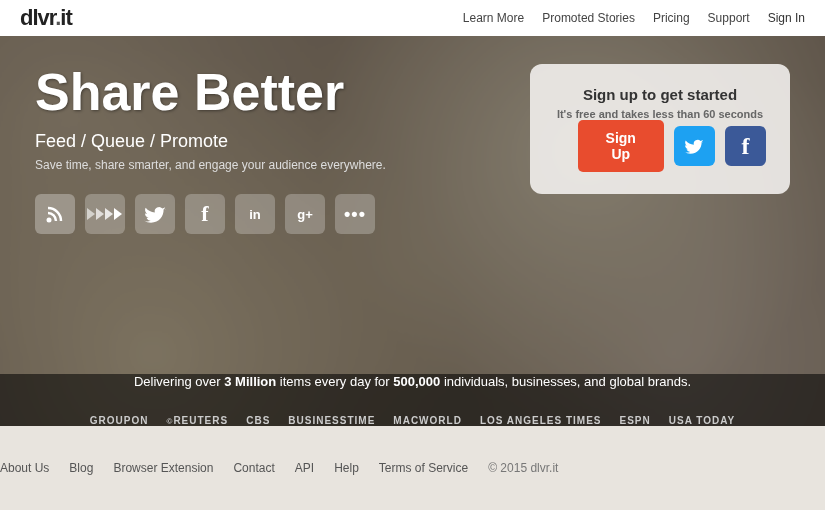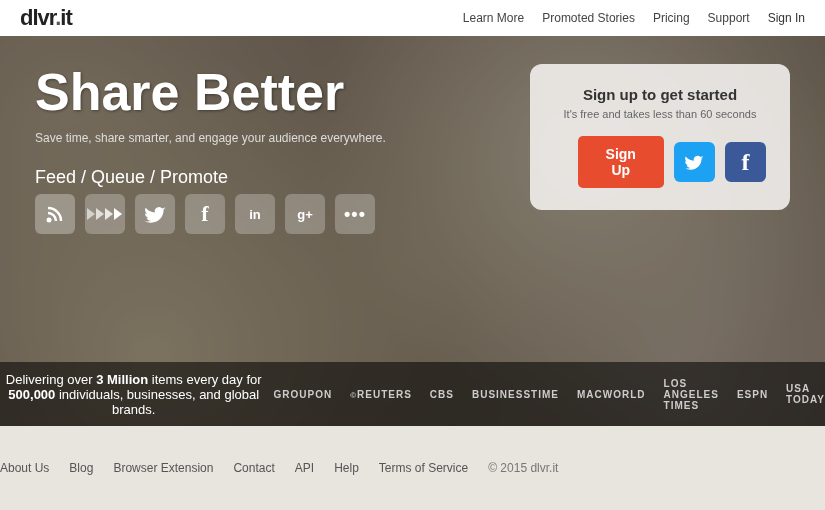--- a/index.html
+++ b/index.html
@@ -135,21 +135,21 @@
     }
     #signup-title {
       font-size: 15px;
       font-weight: bold;
       color: #333;
       margin-bottom: 5px;
     }
     #signup-desc {
       font-size: 11px;
       color: #666;
-      margin-bottom: 16px;
+      font-weight: bold;
     }
     #signup-buttons {
       display: flex;
       gap: 10px;
       justify-content: center;
       align-items: center;
     }
     .btn-signup {
       background: #e84c2e;
       color: #fff;
@@ -185,26 +185,26 @@
       font-size: 22px;
       color: #fff;
       font-weight: bold;
     }
 
     
     #stats-bar {
       position: absolute;
       bottom: 0;
       left: 0; right: 0;
-      height: 64px;
+      height: 52px;
       background: rgba(0,0,0,0.55);
       display: flex;
-      flex-direction: row;
-      align-items: center;
-      justify-content: flex-end;
+      flex-direction: column;
+      align-items: center;
+      justify-content: space-between;
       gap: 6px;
       z-index: 5;
     }
     #stats-text {
       font-size: 13px;
       color: #fff;
       text-align: center;
     }
     #stats-text strong { font-weight: 900; }
     #brand-logos {
@@ -261,22 +261,22 @@
     <a class="nav-link signin">Sign In</a>
   </nav>
 </div>
 
 <div id="hero">
   <div id="hero-bg"></div>
   <div id="hero-overlay"></div>
 
   <div id="hero-content">
     <h1 id="hero-title">Share Better</h1>
+    <p id="hero-subtitle">Feed / Queue / Promote</p>
     <p id="hero-tagline">Save time, share smarter, and engage your audience everywhere.</p>
-    <p id="hero-subtitle">Feed / Queue / Promote</p>
 
     <div id="social-icons">
       <div class="social-icon icon-rss">
         <svg width="20" height="20" viewBox="0 0 20 20" fill="white">
           <circle cx="4" cy="16" r="2.5" fill="white"></circle>
           <path d="M3 9 a8 8 0 0 1 8 8" stroke="white" stroke-width="2.5" fill="none"></path>
           <path d="M3 4 a13 13 0 0 1 13 13" stroke="white" stroke-width="2.5" fill="none"></path>
         </svg>
       </div>
       <div class="social-icon icon-arrow">

